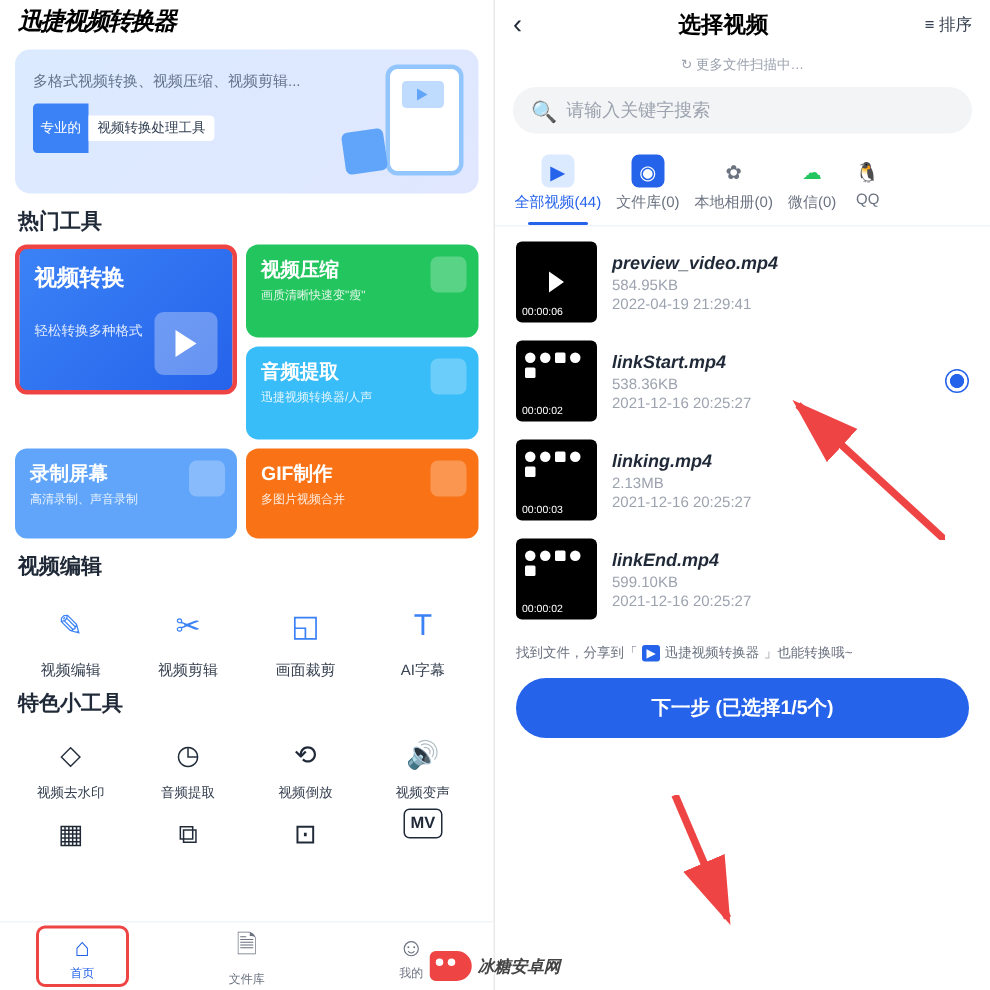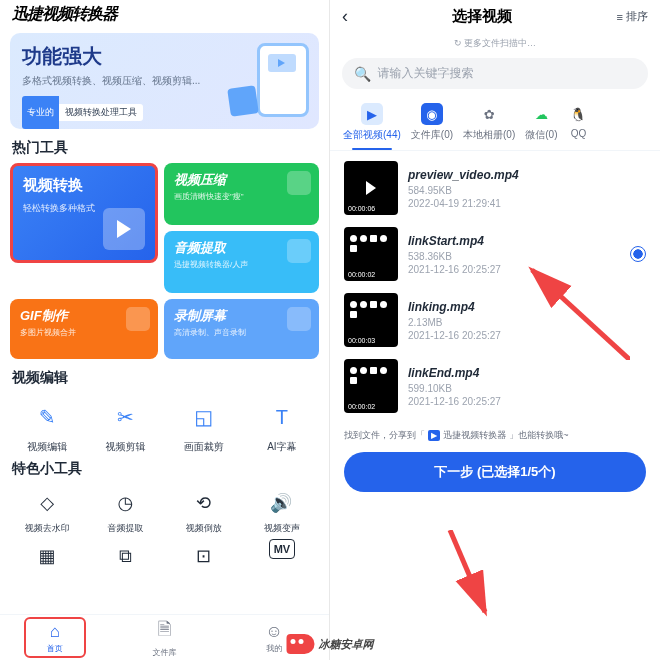--- a/index.html
+++ b/index.html
@@ -20,25 +20,25 @@
 .banner-graphic { position: absolute; right: 10px; top: 10px; width: 74px; height: 74px; }
 .phone-mock { width: 52px; height: 74px; border: 3px solid #93c5fd; border-radius: 8px; background: #fff; position: absolute; right: 0; }
 .phone-mock::before { content: ''; position: absolute; top: 8px; left: 8px; width: 28px; height: 18px; background: #bfdbfe; border-radius: 3px; }
 .phone-play { position: absolute; top: 13px; left: 18px; width: 0; height: 0; border-left: 7px solid #60a5fa; border-top: 4px solid transparent; border-bottom: 4px solid transparent; }
 .cube { position: absolute; left: -6px; bottom: 2px; width: 28px; height: 28px; background: #60a5fa; border-radius: 4px; transform: rotate(-8deg); }
 
 .section-title { font-size: 14px; font-weight: 700; padding: 2px 12px 6px; color: #1f2937; position: relative; }
 .hot-grid { display: grid; grid-template-columns: 148px 1fr; gap: 6px; padding: 0 10px; }
 .hot-large { grid-row: span 2; background: linear-gradient(135deg,#3b82f6,#2563eb); border-radius: 8px; padding: 10px; color: #fff; position: relative; height: 100px; border: 3px solid #ef4444; }
 .hot-large-title { font-size: 15px; font-weight: 700; }
-.hot-large-sub { font-size: 9px; opacity: .85; margin-top: 7px; }
+.hot-large-sub { font-size: 9px; opacity: .85; margin-top: 19px; }
 .hot-large-icon { position: absolute; right: 10px; bottom: 10px; width: 42px; height: 42px; background: rgba(255,255,255,.3); border-radius: 6px; display: flex; align-items: center; justify-content: center; }
 .hot-large-icon::before { content: ''; width: 0; height: 0; border-left: 14px solid #fff; border-top: 9px solid transparent; border-bottom: 9px solid transparent; }
 .hot-small { border-radius: 8px; padding: 8px 10px; color: #fff; height: 62px; position: relative; }
-.hot-small-title { font-size: 13px; font-weight: 700; font-style: italic; }
+.hot-small-title { font-size: 13px; font-weight: 700; }
 .hot-small-sub { font-size: 8px; opacity: .85; margin-top: 2px; }
 .hot-row2 { display: grid; grid-template-columns: 148px 1fr; gap: 6px; padding: 6px 10px 0; }
 .hot-mid { border-radius: 8px; padding: 8px 10px; color: #fff; height: 60px; position: relative; }
 .corner-icon { position: absolute; right: 8px; top: 8px; width: 24px; height: 24px; background: rgba(255,255,255,.25); border-radius: 5px; }
 
 .edit-grid { display: grid; grid-template-columns: repeat(4,1fr); gap: 4px; padding: 0 10px; }
 .edit-item { text-align: center; padding: 4px 0; }
 .edit-icon { width: 40px; height: 40px; margin: 0 auto 3px; border-radius: 8px; display: flex; align-items: center; justify-content: center; color: #3b82f6; font-size: 20px; }
 .edit-label { font-size: 10px; color: #374151; }
 
@@ -98,21 +98,20 @@
 </style>
 </head>
 <body>
 
 <div class="container">
 
   <div class="screen screen-left">
     <div class="app-title">迅捷视频转换器</div>
 
     <div class="banner">
-      <div class="banner-title">功能强大</div>
       <div class="banner-sub">多格式视频转换、视频压缩、视频剪辑...</div>
       <div class="banner-tag">
         <span class="banner-tag-badge">专业的</span>
         <span class="banner-tag-text">视频转换处理工具</span>
       </div>
       <div class="banner-graphic">
         <div class="phone-mock">
             <div class="phone-play"></div>
           </div>
         <div class="cube"></div>
@@ -131,28 +130,28 @@
         <div class="hot-small-sub">画质清晰快速变"瘦"</div>
         <div class="corner-icon"></div>
       </div>
       <div class="hot-small" style="background:#38bdf8">
         <div class="hot-small-title">音频提取</div>
         <div class="hot-small-sub">迅捷视频转换器/人声</div>
         <div class="corner-icon"></div>
       </div>
     </div>
     <div class="hot-row2">
+      <div class="hot-mid" style="background:#60a5fa">
+        <div class="hot-small-title">录制屏幕</div>
+        <div class="hot-small-sub">高清录制、声音录制</div>
+        <div class="corner-icon"></div>
+      </div>
       <div class="hot-mid" style="background:#f97316">
         <div class="hot-small-title">GIF制作</div>
         <div class="hot-small-sub">多图片视频合并</div>
-        <div class="corner-icon"></div>
-      </div>
-      <div class="hot-mid" style="background:#60a5fa">
-        <div class="hot-small-title">录制屏幕</div>
-        <div class="hot-small-sub">高清录制、声音录制</div>
         <div class="corner-icon"></div>
       </div>
     </div>
 
     <div class="section-title" style="margin-top:8px">视频编辑</div>
     <div class="edit-grid">
       <div class="edit-item">
           <div class="edit-icon">✎</div>
           <div class="edit-label">视频编辑</div>
         </div>

